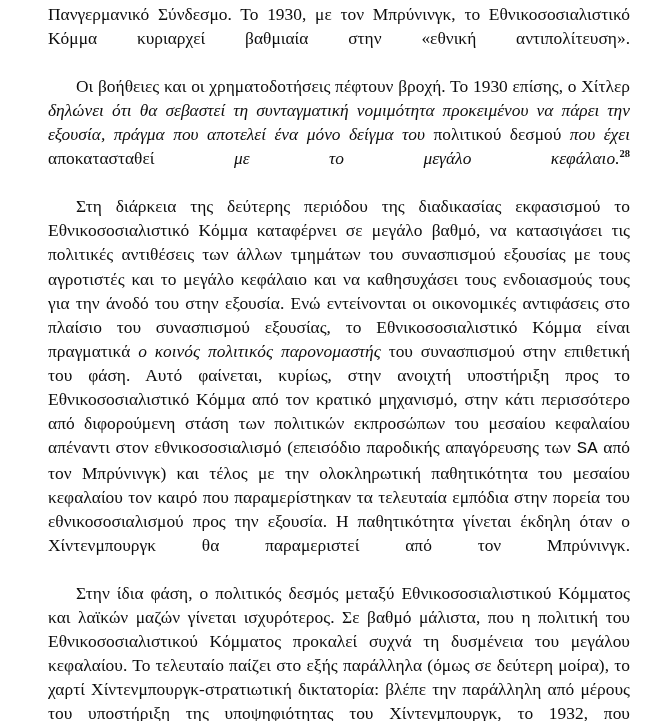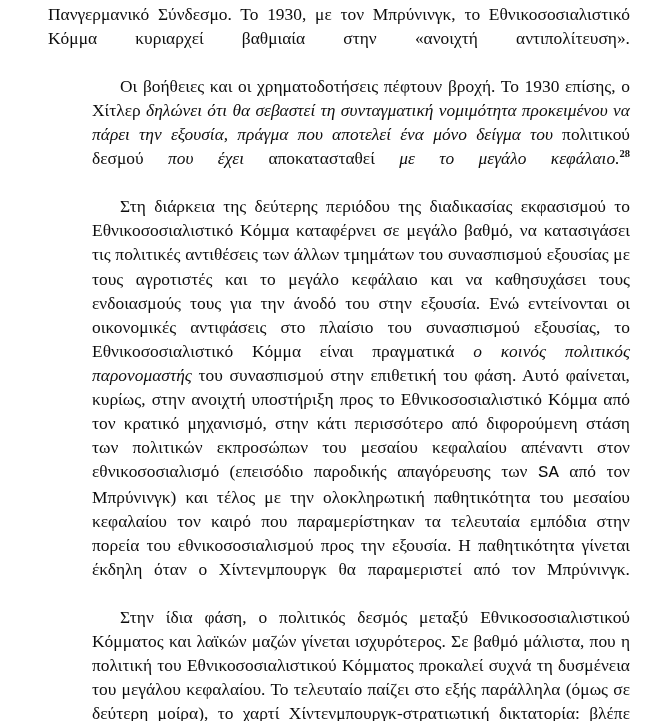--- a/index.html
+++ b/index.html
@@ -32,21 +32,20 @@
     line-height: 24.05px;
     text-align: justify;
     text-justify: inter-word;
     color: #0d0d0d;
     letter-spacing: 0.02px;
     word-spacing: 0.2px;
     -webkit-font-smoothing: none;
   }
   p.para + p.para {
     margin-top: 0;
-    margin-left: 44px;
   }
   p.indent {
     text-indent: 28px;
   }
   
   p.para::after {
     content: "";
     display: inline-block;
     width: 100%;
   }
@@ -69,21 +68,21 @@
     font-family: Liberation Mono, monospace;
   }
 </style>
 </head>
 <body>
 
 <div class="page">
   <div class="text-column">
 
     <p class="para">
-      <span class="rm">Πανγερμανικό Σύνδεσμο. Το 1930, με τον Μπρύνινγκ, το Εθνικοσοσιαλιστικό Κόμμα κυριαρχεί βαθμιαία στην «ανοιχτή αντιπολίτευση».</span>
+      <span class="rm">Πανγερμανικό Σύνδεσμο. Το 1930, με τον Μπρύνινγκ, το Εθνικοσοσιαλιστικό Κόμμα κυριαρχεί βαθμιαία στην «εθνική αντιπολίτευση».</span>
     </p>
 
     <p class="para indent">
       <span class="rm">Οι βοήθειες και οι χρηματοδοτήσεις πέφτουν βροχή. Το 1930 επίσης, ο Χίτλερ </span><span class="it">δηλώνει ότι θα σεβαστεί τη συνταγματική νομιμότητα προκειμένου να πάρει την εξουσία, πράγμα που αποτελεί ένα μόνο δείγμα του </span><span class="rm">πολιτικού δεσμού </span><span class="it">που έχει </span><span class="rm">αποκατασταθεί </span><span class="it">με το μεγάλο κεφάλαιο.</span><sup class="fn">28</sup>
     </p>
 
     <p class="para indent">
       <span class="rm">Στη διάρκεια της δεύτερης περιόδου της διαδικασίας εκφασισμού το Εθνικοσοσιαλιστικό Κόμμα καταφέρνει σε μεγάλο βαθμό, να κατασιγάσει τις πολιτικές αντιθέσεις των άλλων τμημάτων του συνασπισμού εξουσίας με τους αγροτιστές και το μεγάλο κεφάλαιο και να καθησυχάσει τους ενδοιασμούς τους για την άνοδό του στην εξουσία. Ενώ εντείνονται οι οικονομικές αντιφάσεις στο πλαίσιο του συνασπισμού εξουσίας, το Εθνικοσοσιαλιστικό Κόμμα είναι πραγματικά </span><span class="it">ο κοινός πολιτικός παρονομαστής </span><span class="rm">του συνασπισμού στην επιθετική του φάση. Αυτό φαίνεται, κυρίως, στην ανοιχτή υποστήριξη προς το Εθνικοσοσιαλιστικό Κόμμα από τον κρατικό μηχανισμό, στην κάτι περισσότερο από διφορούμενη στάση των πολιτικών εκπροσώπων του μεσαίου κεφαλαίου απέναντι στον εθνικοσοσιαλισμό (επεισόδιο παροδικής απαγόρευσης των </span><span class="latin">SA</span><span class="rm"> από τον Μπρύνινγκ) και τέλος με την ολοκληρωτική παθητικότητα του μεσαίου κεφαλαίου τον καιρό που παραμερίστηκαν τα τελευταία εμπόδια στην πορεία του εθνικοσοσιαλισμού προς την εξουσία. Η παθητικότητα γίνεται έκδηλη όταν ο Χίντενμπουργκ θα παραμεριστεί από τον Μπρύνινγκ.</span>
     </p>
 

